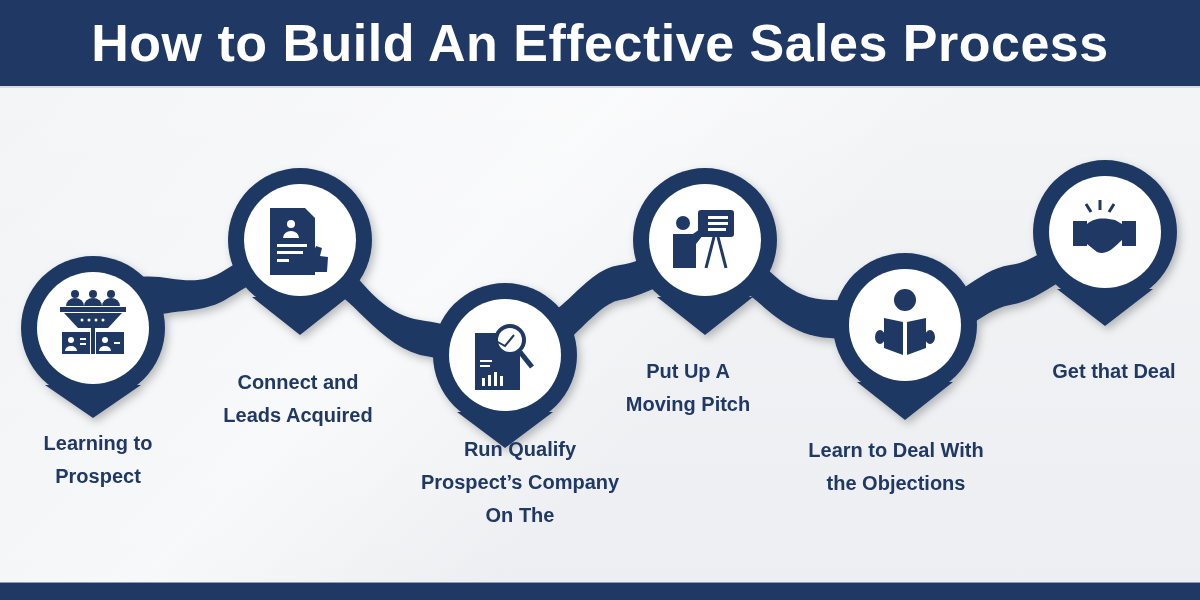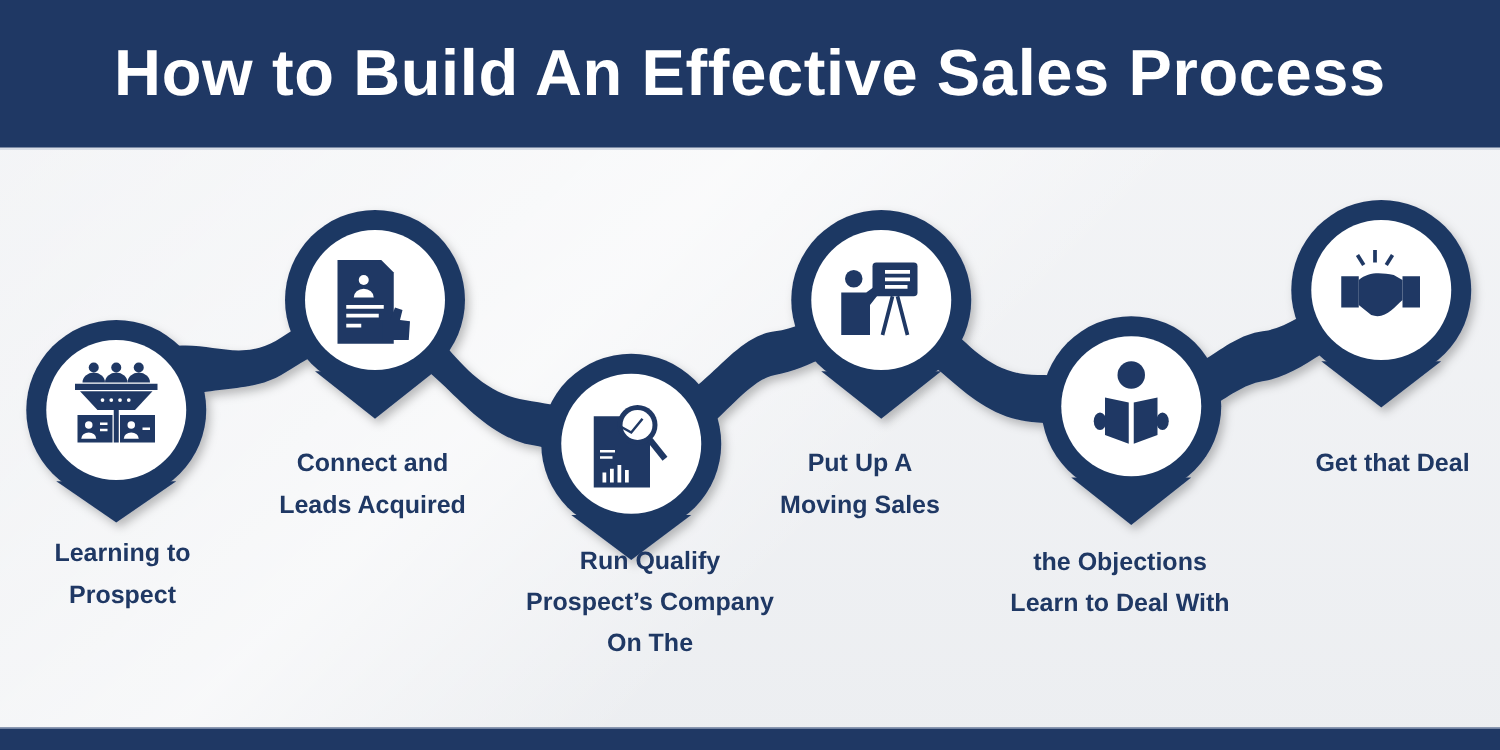--- a/index.html
+++ b/index.html
@@ -2,21 +2,21 @@
 <html><head>
 <meta charset="utf-8">
 <style>
   html, body { margin:0; padding:0; }
   body { width:1200px; height:600px; overflow:hidden; position:relative;
          font-family:"Liberation Sans", sans-serif; background:#eef0f3; }
   .bg { position:absolute; left:0; top:0; width:1200px; height:600px;
         background:
           linear-gradient(135deg, rgba(255,255,255,0) 0%, rgba(255,255,255,0.6) 40%, rgba(255,255,255,0) 60%),
           linear-gradient(180deg, #f4f5f7 0%, #eceef1 100%); }
-  .header { position:absolute; left:0; top:0; width:1200px; height:120px;
+  .header { position:absolute; left:0; top:0; width:1200px; height:88px;
             background:#1f3864; border-bottom:2px solid #d7dce5; box-sizing:border-box;
             display:flex; align-items:center; justify-content:center; }
   .header h1 { margin:0; color:#ffffff; font-size:52px; font-weight:bold;
                letter-spacing:0.5px; font-family:"Liberation Sans", sans-serif; }
   .footer { position:absolute; left:0; top:582px; width:1200px; height:18px;
             background:#1f3864; border-top:1px solid #8d9bb5; }
   svg.path { position:absolute; left:0; top:0; }
   .step-label { position:absolute; color:#1f3864; font-weight:bold; font-size:20px;
                 line-height:33px; text-align:center; width:220px;
                 font-family:"Liberation Sans", sans-serif; }
@@ -152,34 +152,34 @@
     <rect x="1073" y="221" width="14" height="25"></rect>
     <rect x="1122" y="221" width="14" height="25"></rect>
     <path d="M1087,224 C1095,217 1105,218 1115,220 L1122,224 L1122,240 C1115,246 1108,256 1097,252 L1087,244 Z"></path>
   </g>
 </svg>
 
 <div class="step-label" style="left:-12px; top:427px;">
   <span>Learning to</span>
   <span>Prospect</span>
 </div>
-<div class="step-label" style="left:188px; top:355px;">
+<div class="step-label" style="left:188px; top:366px;">
   <span>Connect and</span>
   <span>Leads Acquired</span>
 </div>
 <div class="step-label" style="left:410px; top:433px;">
   <span>Run Qualify</span>
   <span>Prospect’s Company</span>
   <span>On The</span>
 </div>
 <div class="step-label" style="left:578px; top:355px;">
   <span>Put Up A</span>
-  <span>Moving Sales</span>
+  <span>Moving Pitch</span>
 </div>
 <div class="step-label" style="left:786px; top:434px;">
+  <span>Learn to Deal With</span>
   <span>the Objections</span>
-  <span>Learn to Deal With</span>
 </div>
 <div class="step-label" style="left:1004px; top:355px;">
   <span>Get that Deal</span>
 </div>
 
 <div class="footer"></div>
 
 </body></html>

